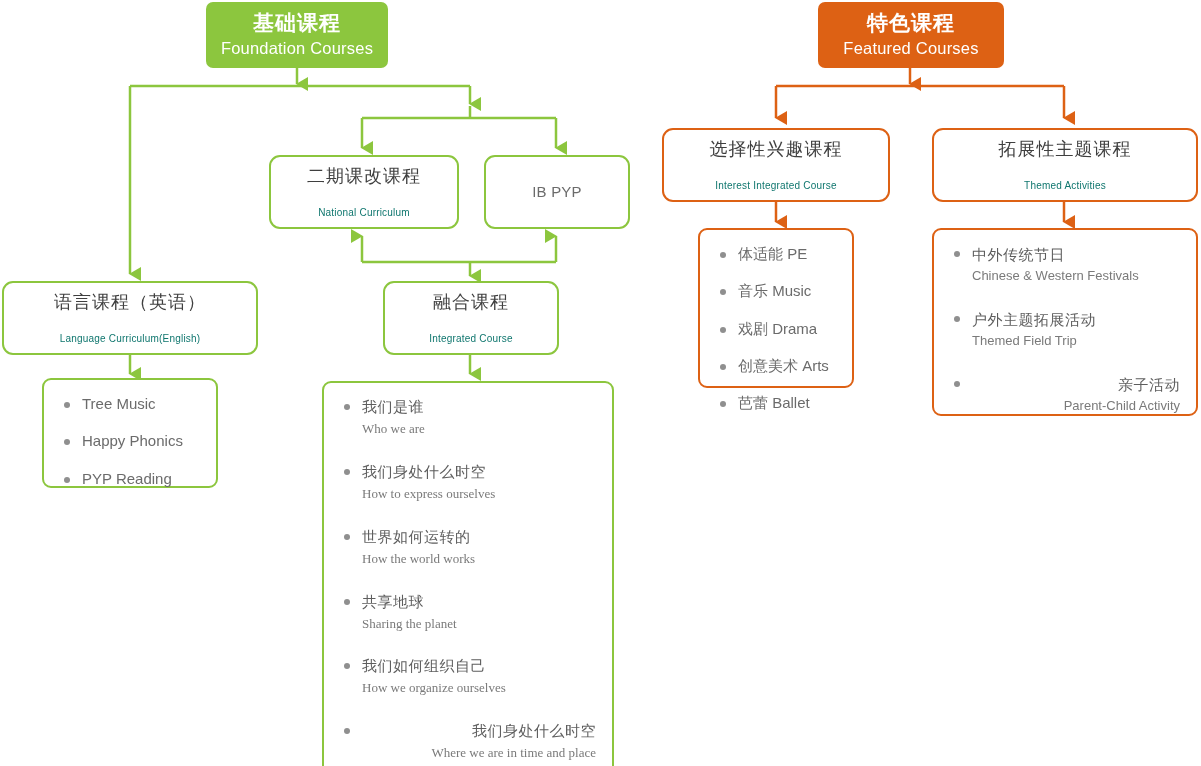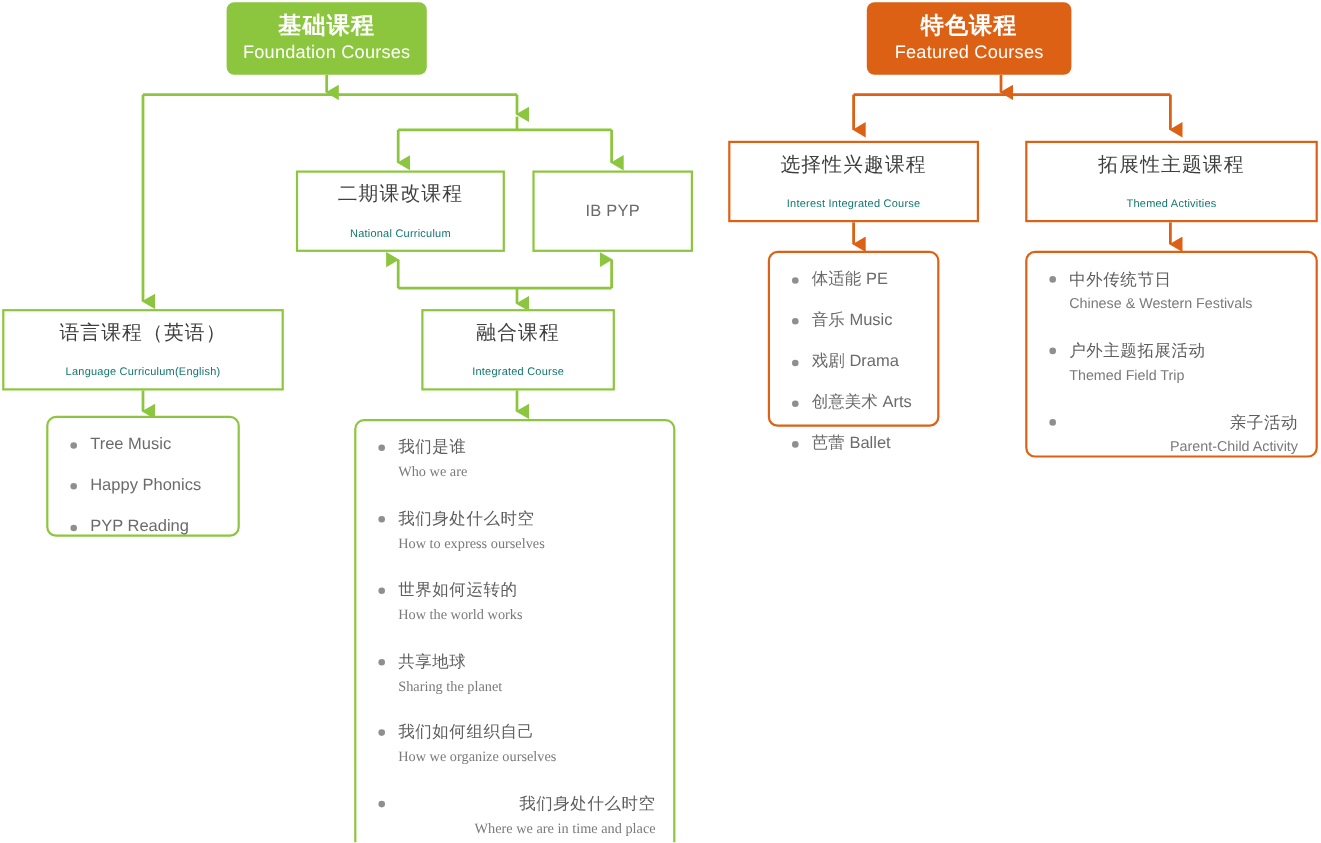--- a/index.html
+++ b/index.html
@@ -32,32 +32,31 @@
   
   .card-solid{
     border-radius:7px;
     color:#ffffff;
   }
   .card-solid .cn{
     font-size:21px;
     font-weight:700;
     line-height:1.25;
     letter-spacing:1px;
-    font-family:Liberation Serif, serif;
   }
   .card-solid .en{
     font-size:16.5px;
     font-weight:400;
     line-height:1.3;
     margin-top:2px;
     letter-spacing:.2px;
   }
   
   .card-outline{
-    border-radius:0;
+    border-radius:11px;
     border:2px solid #8CC63E;
     background:#ffffff;
   }
   .card-outline.orange{border-color:#DD6114;}
   .card-outline .cn{
     font-size:18px;
     font-weight:400;
     color:#3f3f3f;
     line-height:1.3;
     letter-spacing:1px;
@@ -186,21 +185,21 @@
       <path d="M776,202 L776,222" marker-end="url(#arrow-orange-down)"></path>
       <path d="M1064,202 L1064,222" marker-end="url(#arrow-orange-down)"></path>
     </g>
   </svg>
 
   <div class="node card-solid" style="left:206px;top:2px;width:182px;height:66px;background:#8CC63E;">
     <div class="cn">基础课程</div>
     <div class="en">Foundation Courses</div>
   </div>
 
-  <div class="node card-solid" style="left:788px;top:2px;width:186px;height:66px;background:#DD6114;">
+  <div class="node card-solid" style="left:818px;top:2px;width:186px;height:66px;background:#DD6114;">
     <div class="cn">特色课程</div>
     <div class="en">Featured Courses</div>
   </div>
 
   <div class="node card-outline" style="left:269px;top:155px;width:190px;height:74px;">
     <div class="cn">二期课改课程</div>
     <div class="en">National Curriculum</div>
   </div>
 
   <div class="node card-outline" style="left:484px;top:155px;width:146px;height:74px;">

